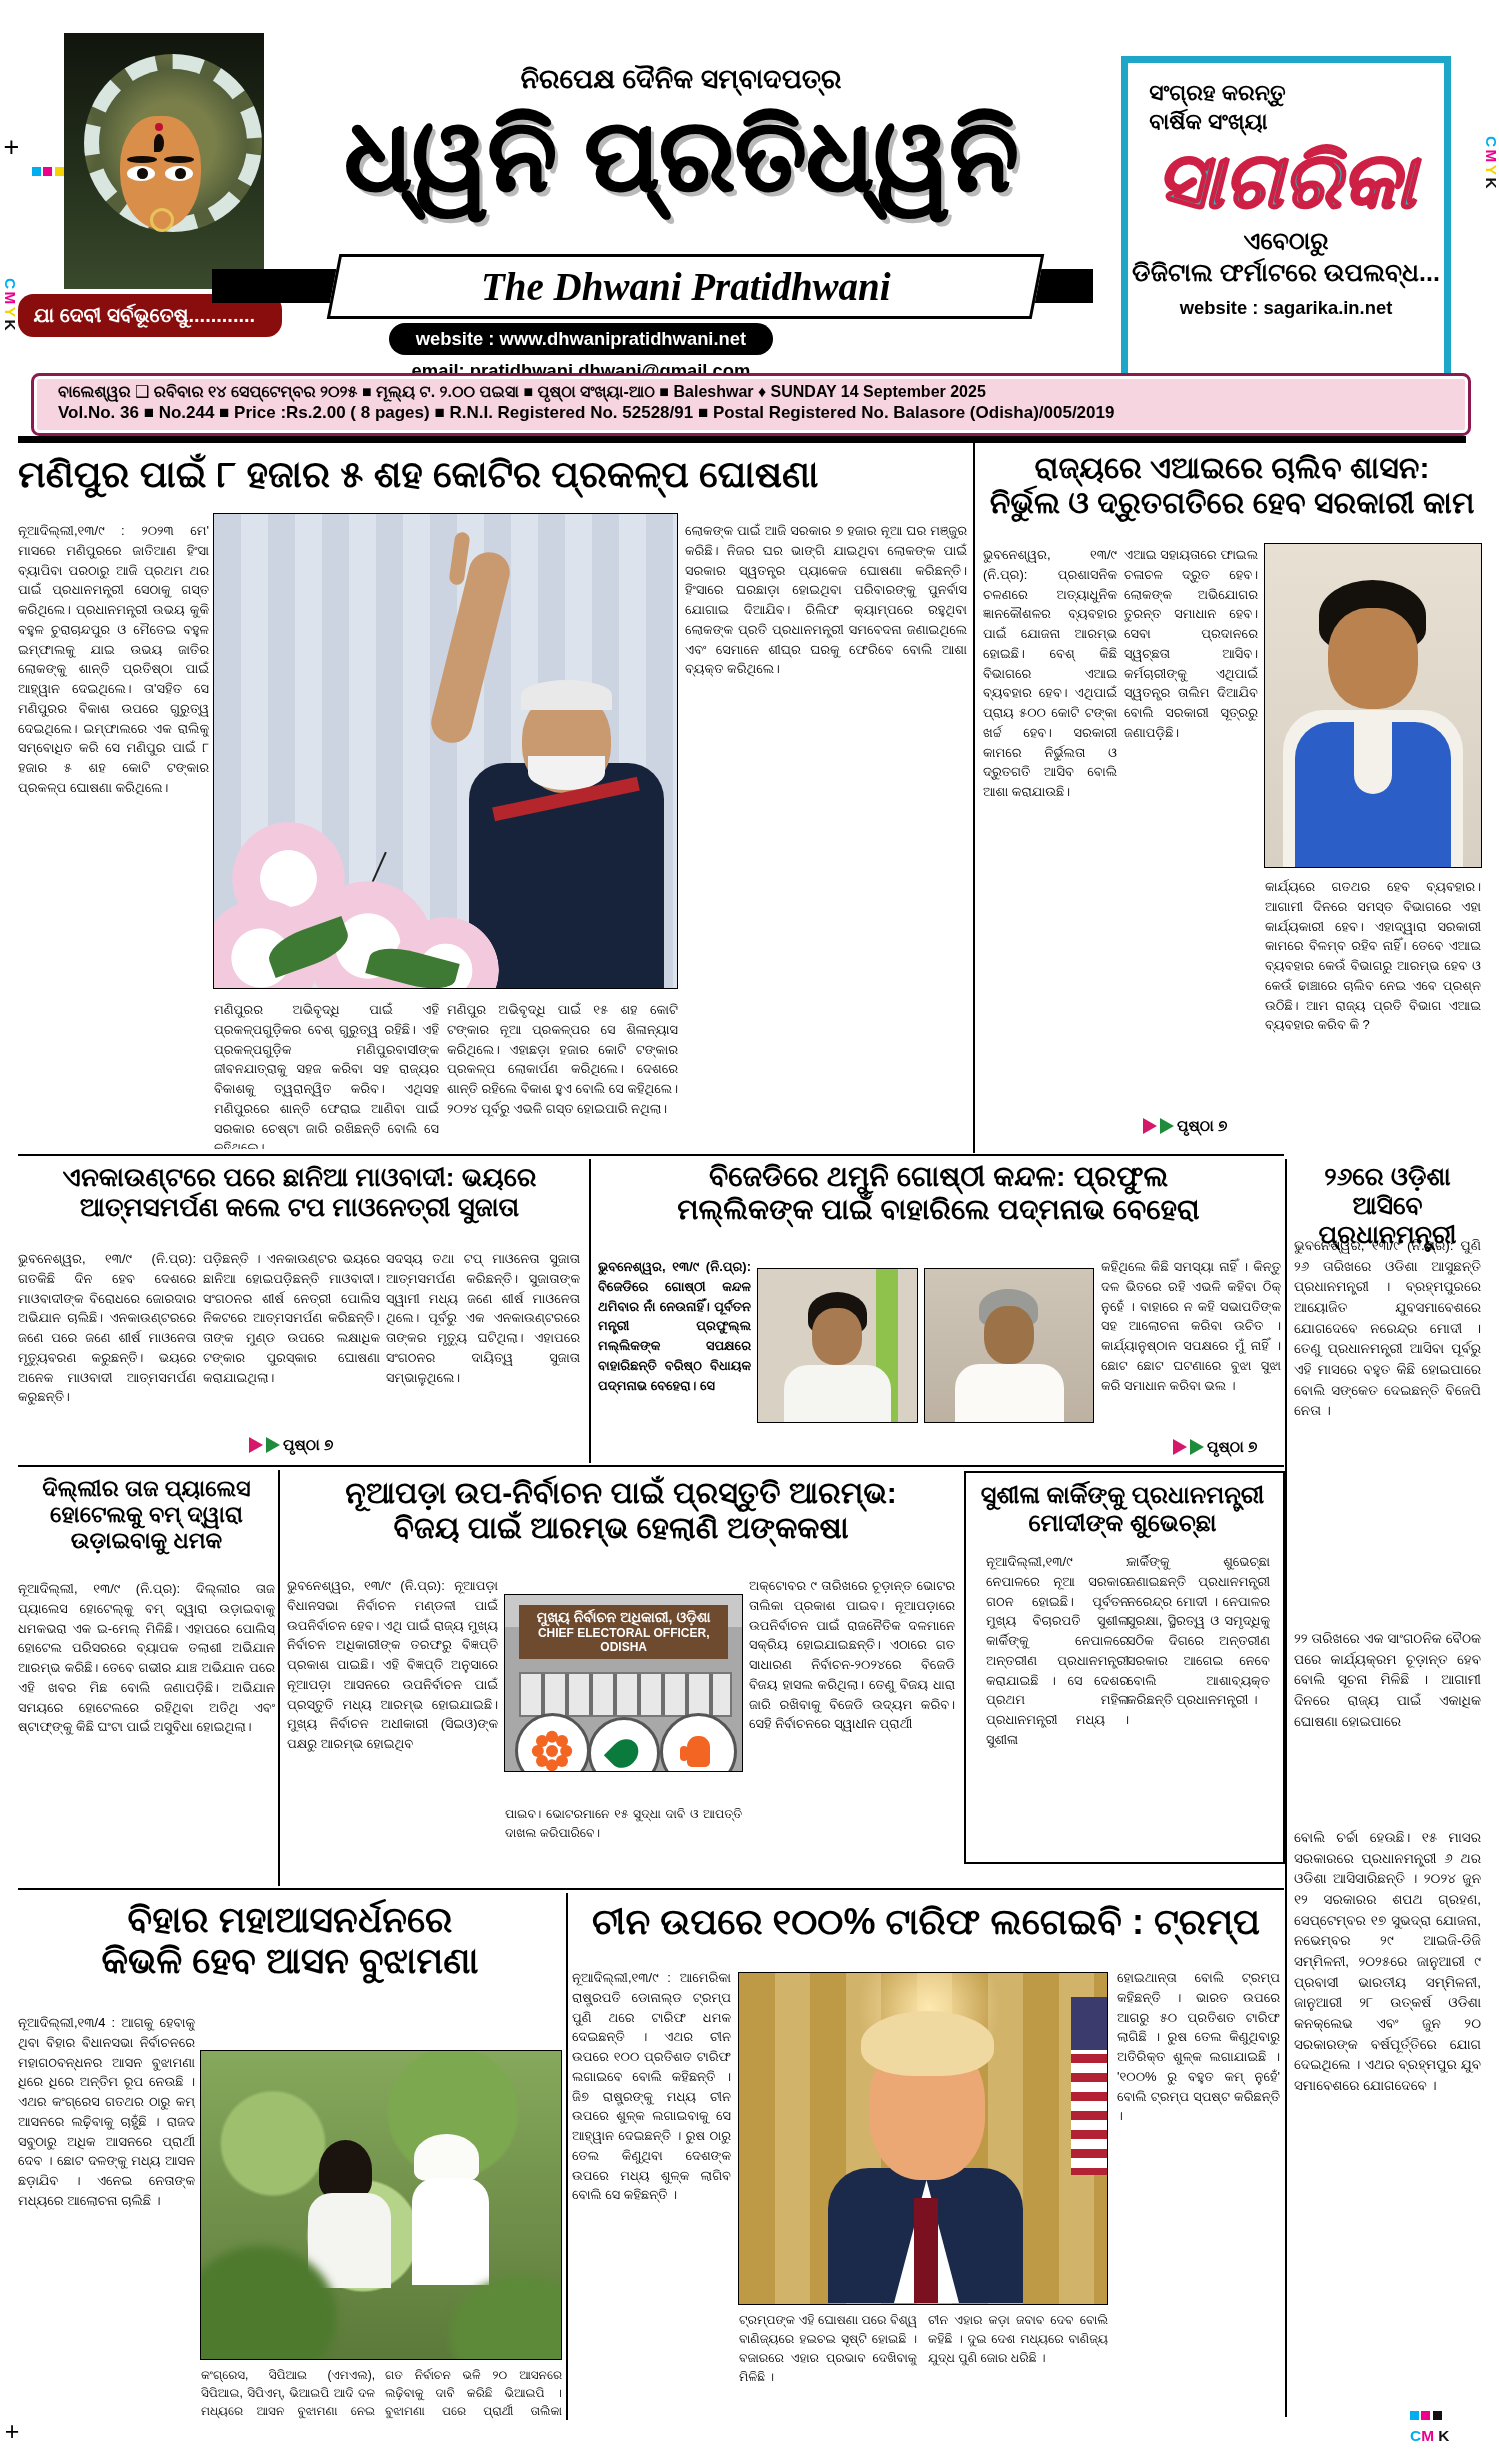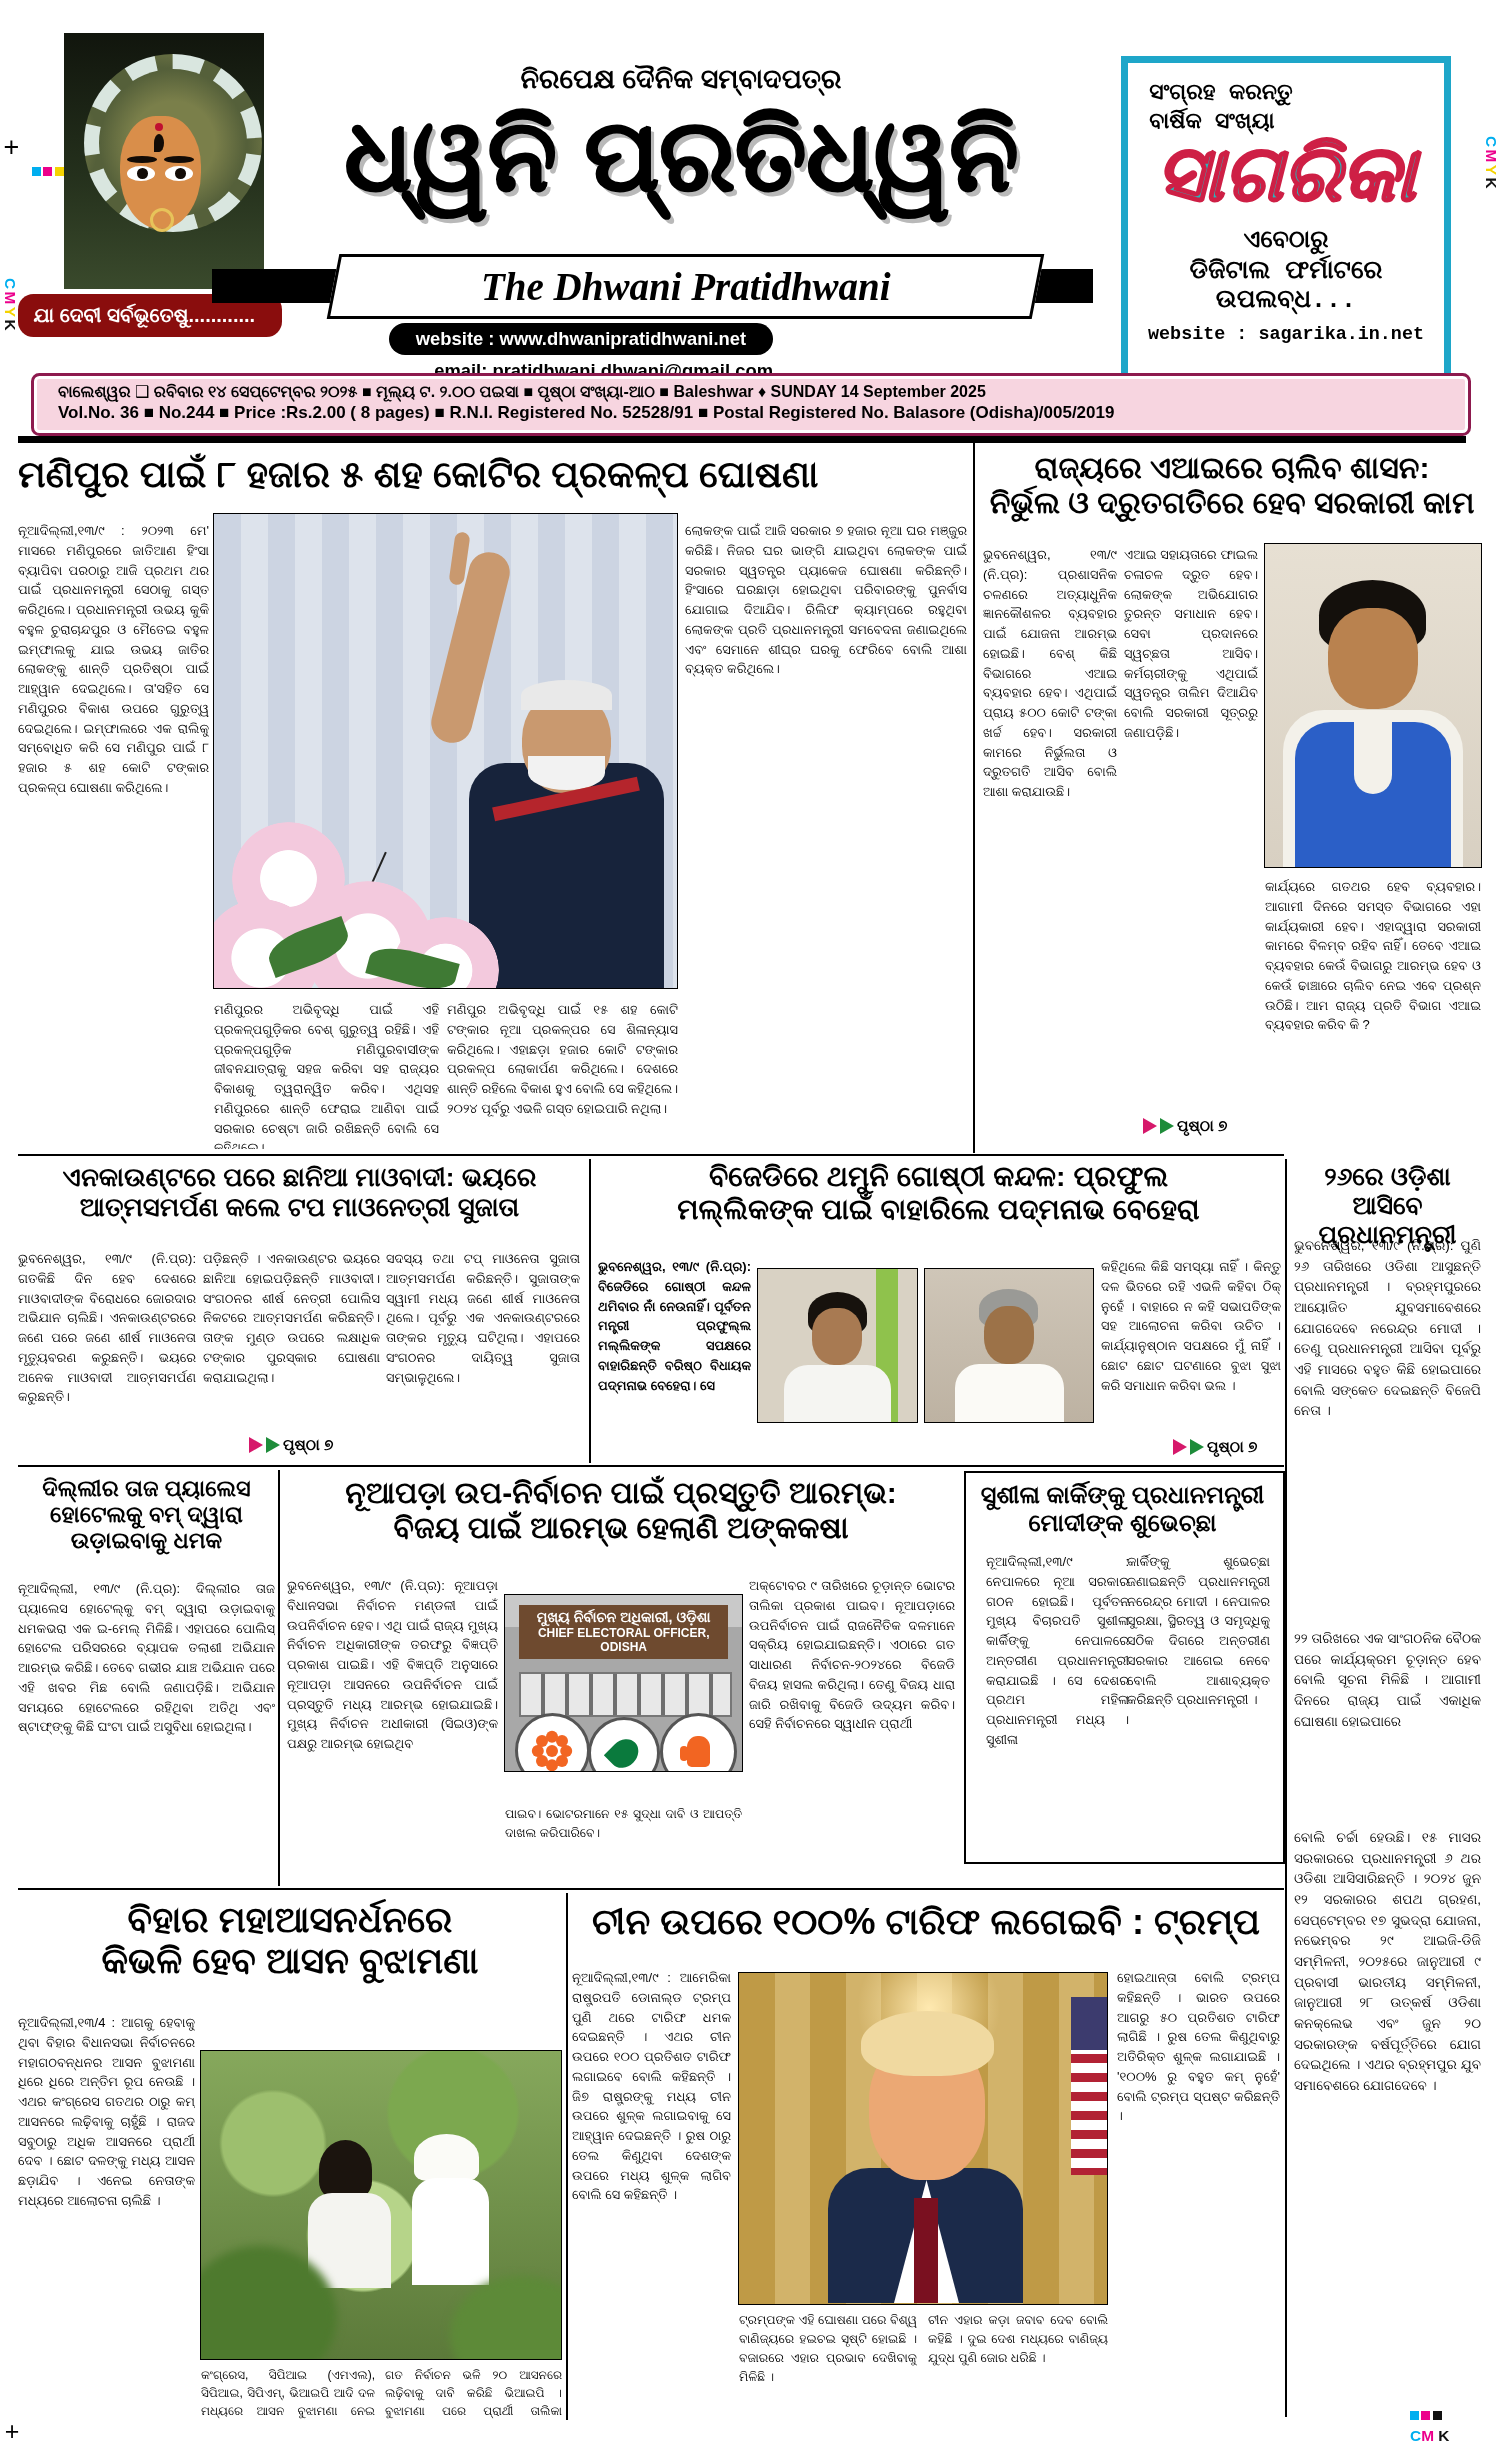--- a/index.html
+++ b/index.html
@@ -18,21 +18,21 @@
   .tagline{position:absolute;font-weight:700;font-size:27px;text-align:center;}
   .odialogo{position:absolute;font-weight:800;font-size:100px;line-height:1.1;text-align:center;
             -webkit-text-stroke:1.8px #000;text-shadow:4.1px 5.3px 0 #b9b9b9;}
   .engbar{position:absolute;background:#000;}
   .engbox{position:absolute;background:#fff;border:3.6px solid #000;transform:skewX(-11deg);
           display:flex;align-items:center;justify-content:center;}
   .engbox span{transform:skewX(11deg);font-family:"Liberation Serif","DejaVu Serif",serif;
           font-style:italic;font-weight:700;font-size:39px;white-space:nowrap;}
   .webpill{position:absolute;background:#000;color:#fff;border-radius:18px;
            display:flex;align-items:center;justify-content:center;font-weight:700;font-size:18.4px;}
-  .email{position:absolute;font-weight:700;font-size:18.4px;text-align:right;}
+  .email{position:absolute;font-weight:700;font-size:18.4px;text-align:center;}
   .devipill{position:absolute;background:#8a0d0d;color:#fff;border-radius:15.4px;
             display:flex;align-items:center;font-weight:700;font-size:20px;padding-left:15.4px;}
   .adbox{position:absolute;border:7.7px solid #1ea6c9;background:#fff;text-align:center;}
   .sagarika{color:#2ab5b9;-webkit-text-stroke:2.4px #ce1f45;font-weight:800;font-style:italic;
             font-size:77px;line-height:1.05;}
   .infobar{position:absolute;background:#f7d5e0;border:3px solid #8d1a4e;border-radius:8.3px;
            box-shadow:inset 0 0 0 3px #fff;padding:6px 0 0 24px;}
   .infobar .l1{font-weight:700;font-size:16px;}
   .infobar .l2{font-weight:700;font-size:17px;margin-top:2.4px;}
   
@@ -115,21 +115,21 @@
   <div class="odialogo" style="left:261px;top:100px;width:841px;">ଧ୍ୱନି ପ୍ରତିଧ୍ୱନି</div>
   <div class="engbar" style="left:212px;top:269px;width:881px;height:34px;"></div>
   <div class="engbox" style="left:333px;top:254px;width:699px;height:59px;">
       <span>The Dhwani Pratidhwani</span>
     </div>
   <div class="webpill" style="left:389px;top:323px;width:384px;height:32px;">
       <span>website : www.dhwanipratidhwani.net</span>
     </div>
   <div class="email" style="left:389px;top:360px;width:384px;">email: pratidhwani.dhwani@gmail.com</div>
 
-  <div class="adbox" style="left:1121px;top:56px;width:316px;height:323px;font-family:Liberation Mono, monospace;">
+  <div class="adbox" style="left:1121px;top:56px;width:316px;height:323px;">
     <div style="text-align:left;padding:16.6px 0 0 21.3px;font-weight:700;font-size:22px;">ସଂଗ୍ରହ କରନ୍ତୁ</div>
     <div style="text-align:left;padding:3.6px 0 0 21.3px;font-weight:700;font-size:22px;">ବାର୍ଷିକ ସଂଖ୍ୟା</div>
     <div class="sagarika" style="margin-top:4.7px;">ସାଗରିକା</div>
     <div style="font-weight:700;font-size:24px;margin-top:6px;">ଏବେଠାରୁ</div>
     <div style="font-weight:700;font-size:25px;margin-top:3.6px;">ଡିଜିଟାଲ ଫର୍ମାଟରେ ଉପଲବ୍ଧ...</div>
     <div style="font-weight:700;font-size:18.4px;margin-top:8.3px;">website : sagarika.in.net</div>
   </div>
 
   <div class="infobar" style="left:31px;top:373px;width:1410px;height:51px;">
     <div class="l1">ବାଲେଶ୍ୱର ❑ ରବିବାର ୧୪ ସେପ୍ଟେମ୍ବର ୨୦୨୫ ■  ମୂଲ୍ୟ ଟ. ୨.୦୦ ପଇସା ■  ପୃଷ୍ଠା ସଂଖ୍ୟା-ଆଠ ■ Baleshwar    ♦    SUNDAY 14 September 2025</div>

